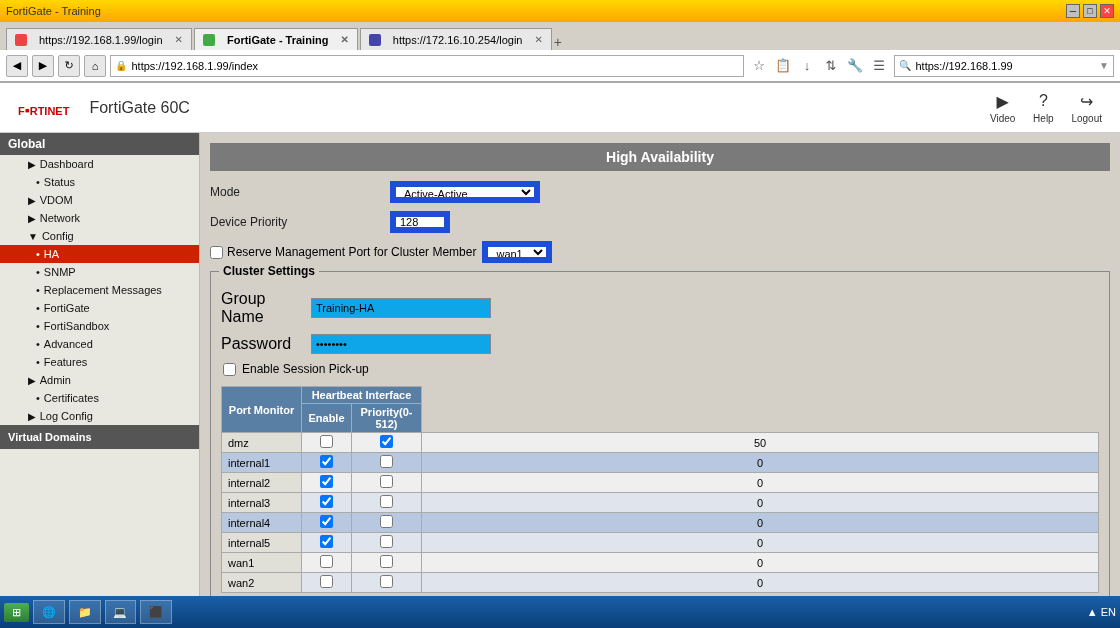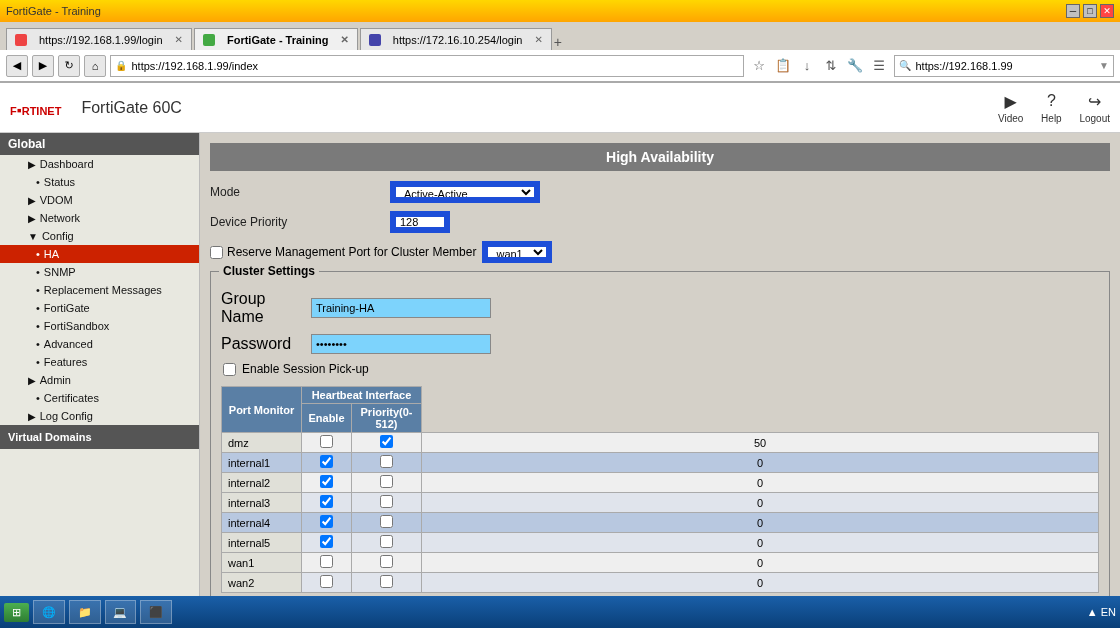--- a/index.html
+++ b/index.html
@@ -25,21 +25,21 @@
     .nav-btn { width: 22px; height: 22px; border: 1px solid #aaa; background: #e8e8e8; border-radius: 2px; display: flex; align-items: center; justify-content: center; cursor: pointer; font-size: 11px; }
     .url-box { flex: 1; height: 22px; border: 1px solid #aaa; padding: 0 4px; font-size: 11px; display: flex; align-items: center; background: white; }
     .url-box-right { width: 220px; height: 22px; border: 1px solid #aaa; padding: 0 4px; font-size: 11px; display: flex; align-items: center; background: white; gap: 4px; }
     .toolbar-icons { display: flex; gap: 2px; align-items: center; }
     .toolbar-icon { width: 22px; height: 22px; display: flex; align-items: center; justify-content: center; cursor: pointer; color: #555; font-size: 13px; }
 
     
     .app-container { display: flex; flex-direction: column; height: calc(628px - 22px - 28px - 32px); }
     
     
-    .app-header { background: #fff; display: flex; align-items: center; padding: 4px 10px; border-bottom: 1px solid #ccc; height: 50px; }
+    .app-header { background: #fff; display: flex; align-items: center; padding: 4px 18px; border-bottom: 1px solid #ccc; height: 50px; }
     .fortinet-logo { color: #cc0000; font-size: 22px; font-weight: bold; font-family: Arial; letter-spacing: -1px; margin-right: 20px; }
     .fortinet-logo span { color: #cc0000; }
     .app-title { font-size: 16px; color: #333; flex: 1; }
     .header-actions { display: flex; gap: 16px; align-items: center; }
     .header-action { display: flex; flex-direction: column; align-items: center; cursor: pointer; color: #333; font-size: 10px; gap: 2px; }
     .header-action-icon { width: 24px; height: 20px; display: flex; align-items: center; justify-content: center; font-size: 16px; }
 
     
     .main-layout { display: flex; flex: 1; overflow: hidden; }
     
@@ -62,21 +62,21 @@
     .form-control { height: 22px; border: 6px solid #1d4ed8; padding: 0 4px; font-size: 11px; background: white; }
     select.form-control { width: 150px; }
     input.form-control { width: 60px; }
     .form-checkbox { display: flex; align-items: center; gap: 6px; font-size: 12px; }
 
     .cluster-box { border: 1px solid #888; background: #d4d0c8; padding: 10px; margin-top: 8px; position: relative; }
     .cluster-title { position: absolute; top: -8px; left: 8px; background: #d4d0c8; padding: 0 4px; font-size: 12px; font-weight: bold; }
     .cluster-inner { margin-top: 8px; }
     .cluster-row { display: flex; align-items: center; margin-bottom: 8px; }
     .cluster-label { width: 90px; font-size: 16px; }
-    .cluster-input { height: 20px; border: 1px solid #888; padding: 0 4px; font-size: 11px; background: #7dd3fc; width: 180px; }
+    .cluster-input { height: 20px; border: 1px solid #888; padding: 0 4px; font-size: 11px; background: #0ea5e9; width: 180px; }
 
     
     .ha-table { border-collapse: collapse; width: 100%; margin-top: 10px; font-size: 11px; }
     .ha-table th, .ha-table td { border: 1px solid #aaa; padding: 2px 6px; text-align: center; }
     .ha-table .header-top { background: #5a7fa5; color: white; }
     .ha-table .header-sub { background: #5a7fa5; color: white; }
     .ha-table td.row-label { text-align: left; background: #e0e0d8; font-weight: normal; }
     .ha-table tr:nth-child(odd) td:not(.row-label) { background: #efefef; }
     .ha-table tr:nth-child(even) td:not(.row-label) { background: #e0e4ec; }
     .ha-table tr.highlighted td { background: #b8c8e0 !important; }

